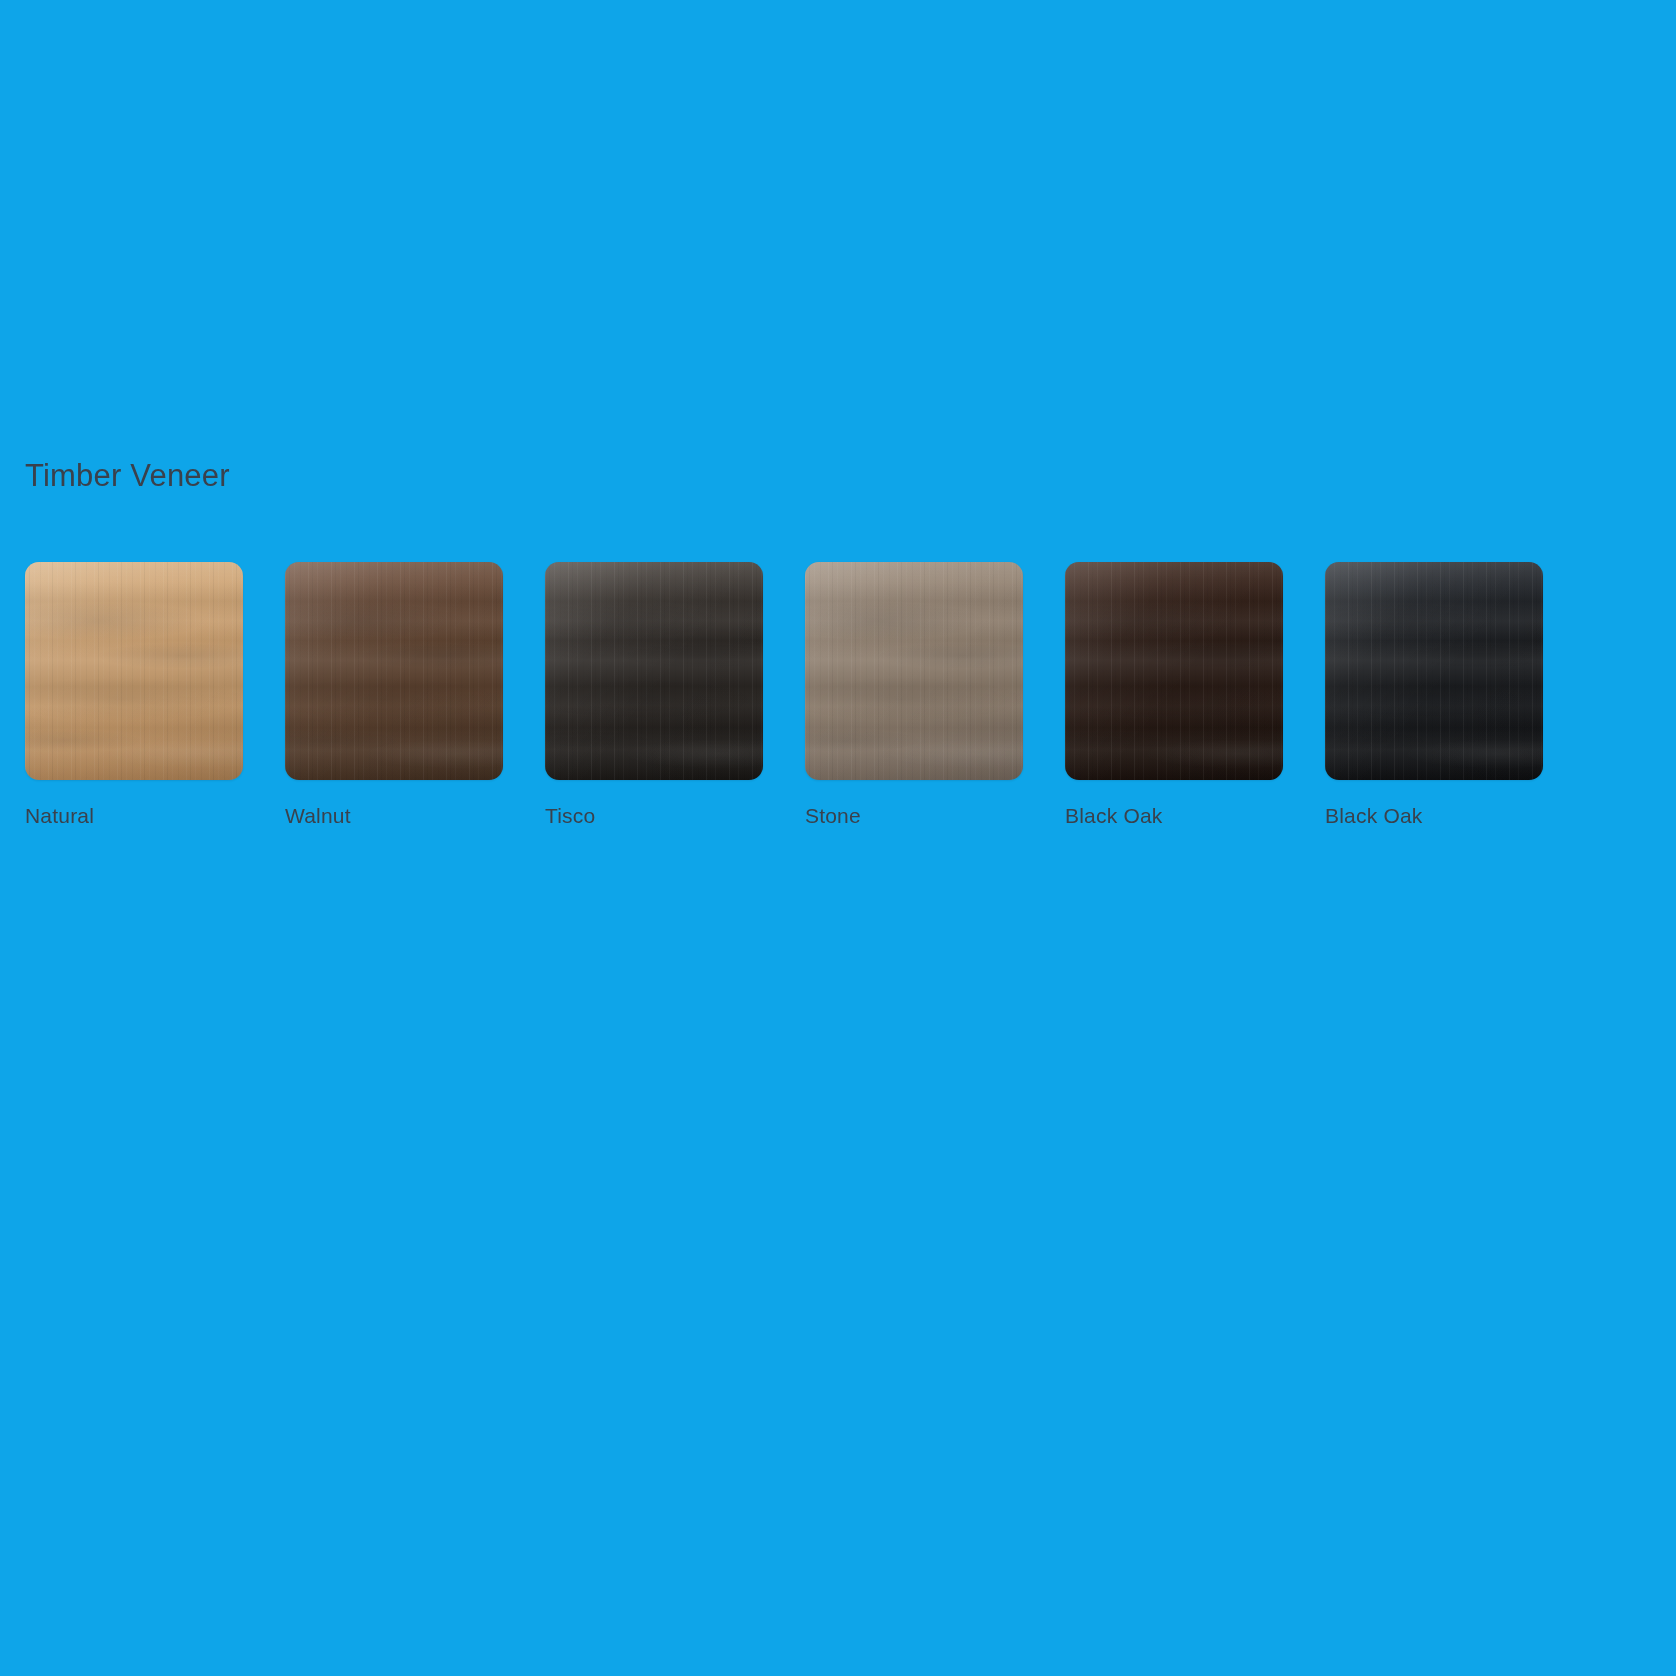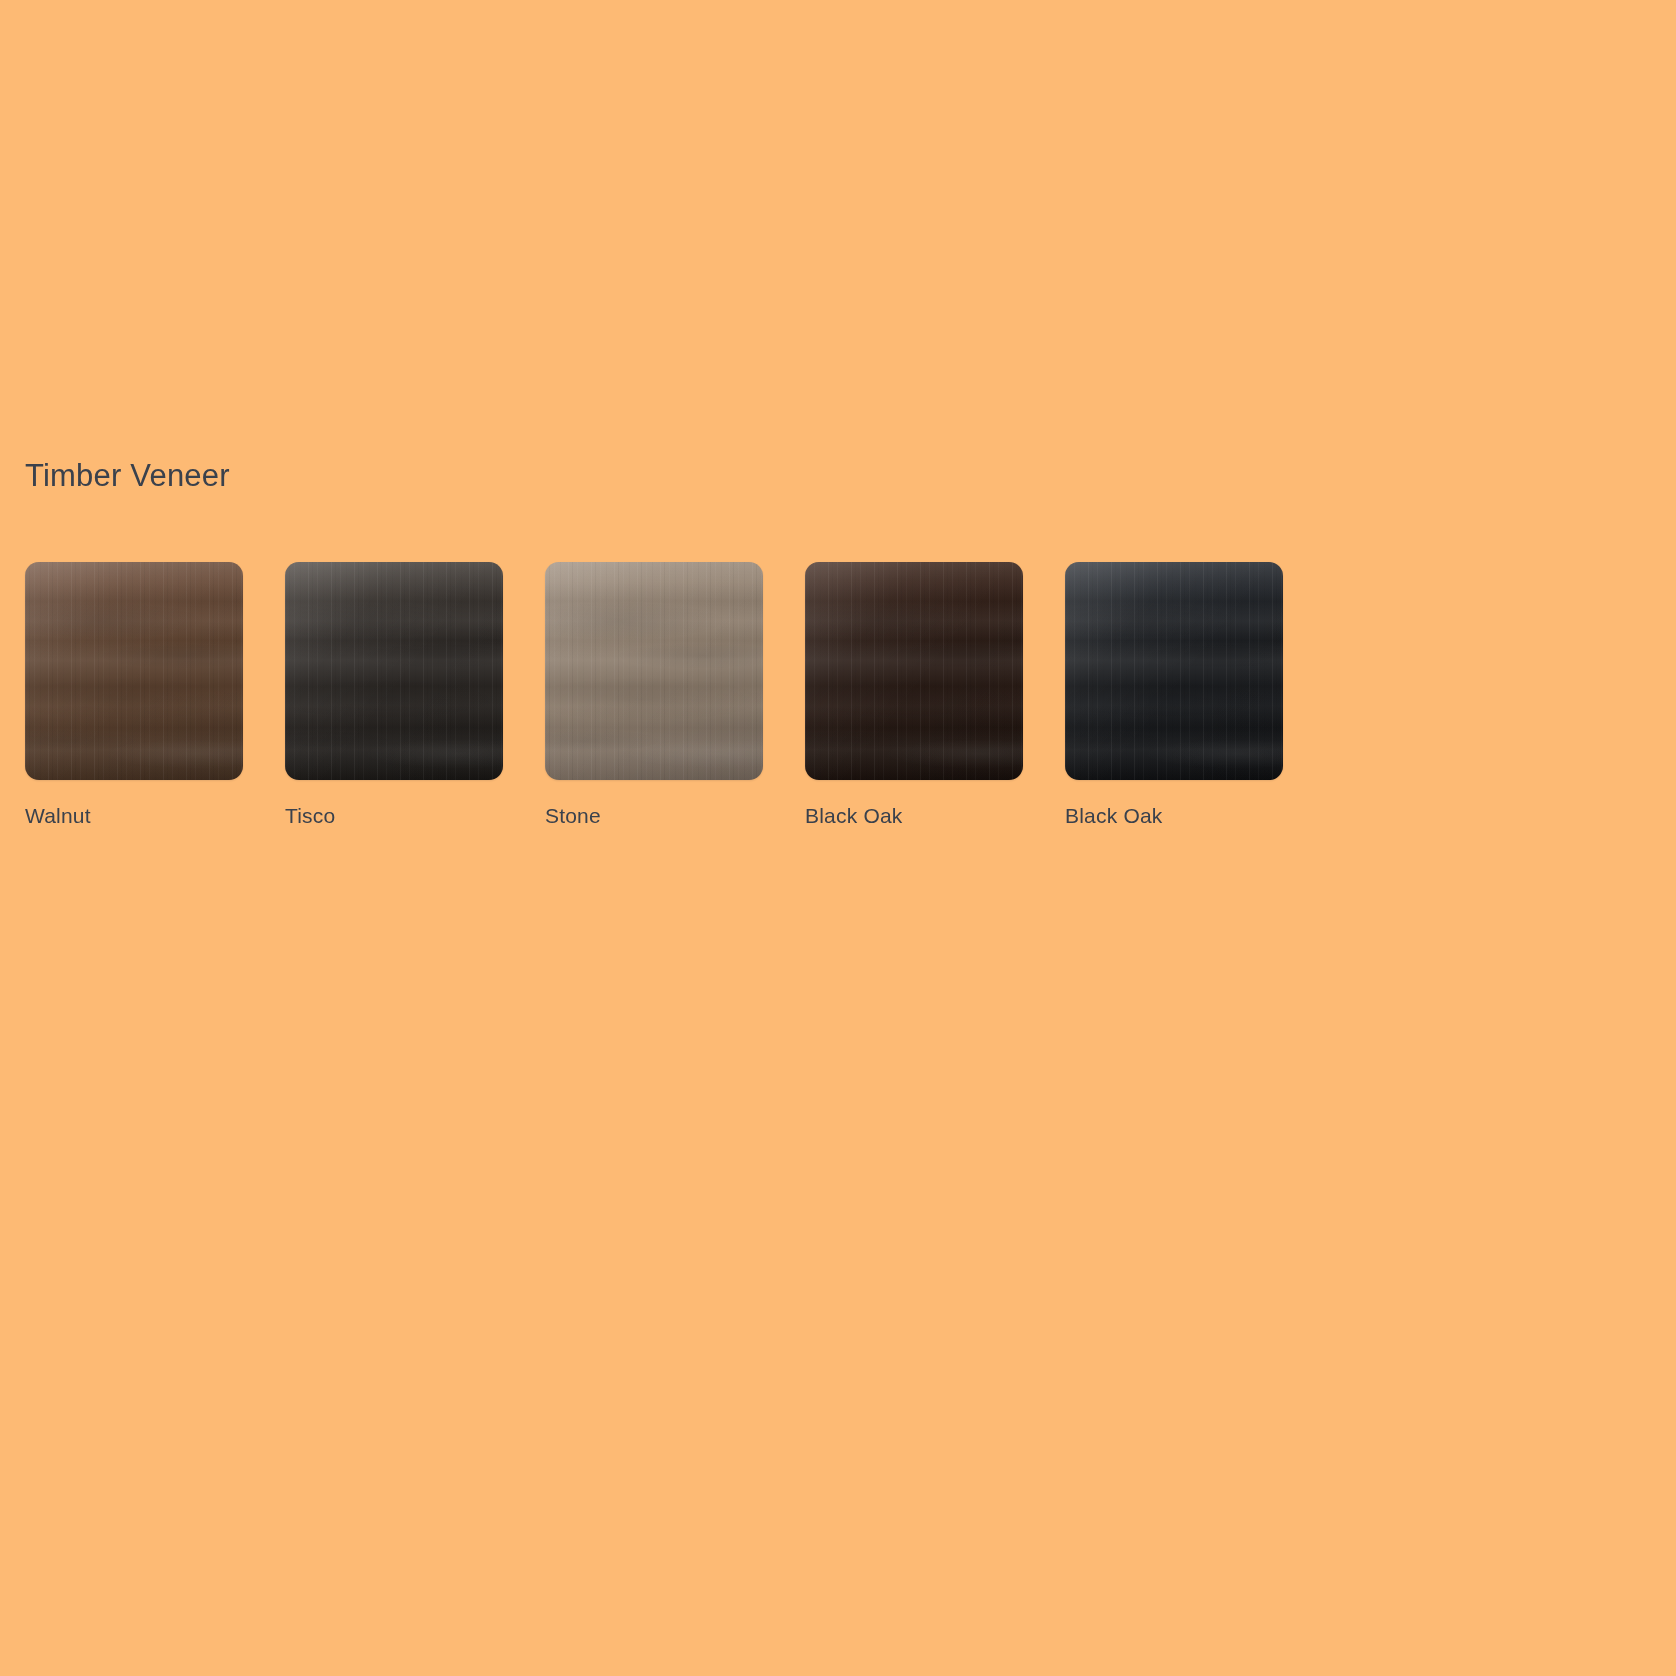--- a/index.html
+++ b/index.html
@@ -9,21 +9,21 @@
     height: 1676px;
     background: #f4f5f8;
     font-family: "Liberation Sans", sans-serif;
     overflow: hidden;
   }
 
   #root {
     position: relative;
     width: 1676px;
     height: 1676px;
-    background: #fdba74;
+    background: #0ea5e9;
   }
 
   
   #section-title {
     position: absolute;
     left: 25px;
     top: 456px;
     font-size: 31px;
     font-weight: 400;
     letter-spacing: 0.2px;
@@ -138,20 +138,29 @@
 </style>
 </head>
 <body>
 
 <div id="root">
 
   <h2 id="section-title">Timber Veneer</h2>
 
   <div id="swatch-grid">
       <div class="swatch-cell">
+        <div class="swatch-tile" style="background: linear-gradient(175deg, rgb(216, 177, 132) 0%, rgb(196, 154, 108) 42%, rgb(196, 154, 108) 62%, rgb(168, 125, 81) 100%);">
+          <div class="grain-vert"></div>
+          <div class="grain-horz"></div>
+          <div class="grain-fig"></div>
+          <div class="grain-sheen"></div>
+        </div>
+        <div class="swatch-label">Natural</div>
+      </div>
+      <div class="swatch-cell">
         <div class="swatch-tile" style="background: linear-gradient(175deg, rgb(115, 84, 66) 0%, rgb(91, 65, 47) 42%, rgb(91, 65, 47) 62%, rgb(64, 45, 31) 100%);">
           <div class="grain-vert"></div>
           <div class="grain-horz"></div>
           <div class="grain-fig"></div>
           <div class="grain-sheen"></div>
         </div>
         <div class="swatch-label">Walnut</div>
       </div>
       <div class="swatch-cell">
         <div class="swatch-tile" style="background: linear-gradient(175deg, rgb(74, 68, 63) 0%, rgb(43, 39, 36) 42%, rgb(43, 39, 36) 62%, rgb(23, 21, 19) 100%);">

